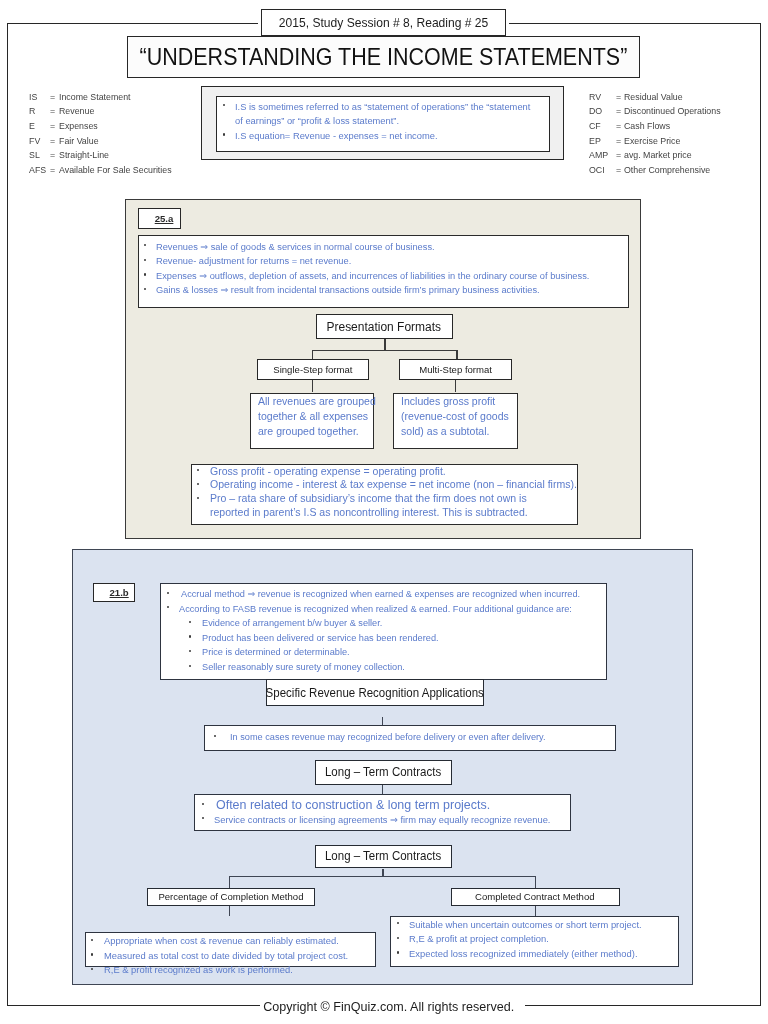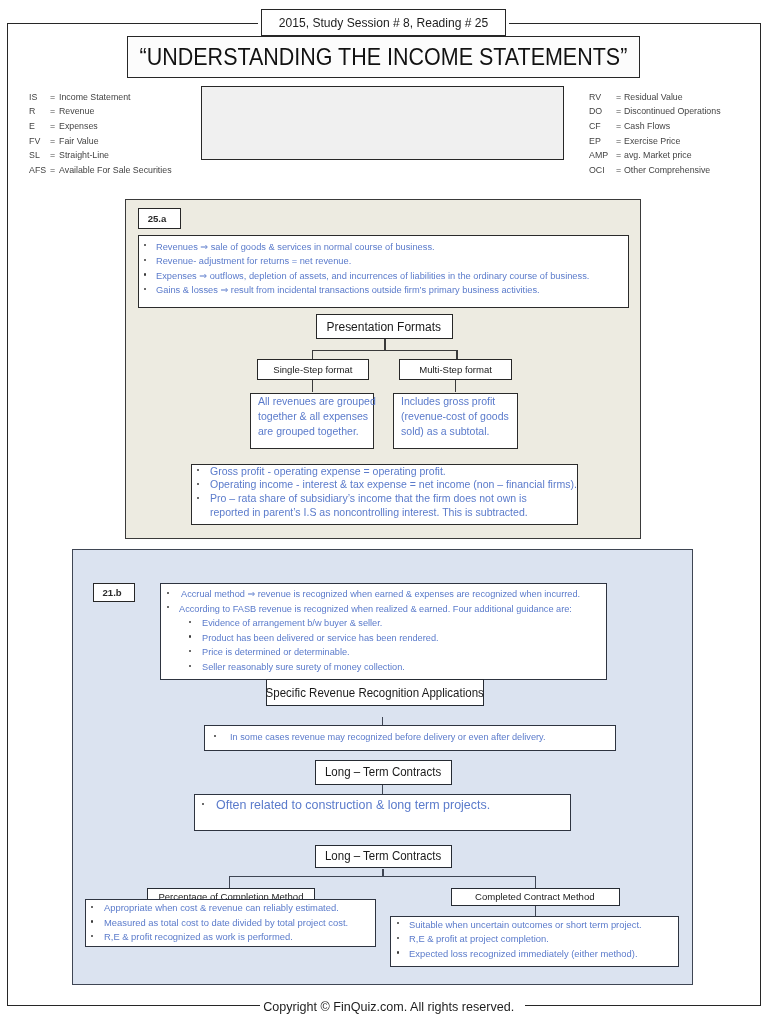--- a/index.html
+++ b/index.html
@@ -32,22 +32,22 @@
 .legend-right .lg-eq{left:26.5px;}
 .legend-right .lg-txt{left:34.5px;}
 
 
 .intro-outer{left:200.5px;top:85.5px;width:363px;height:74.5px;border:1.3px solid #272727;background:#f0f0f0;}
 .intro-inner{left:215.5px;top:95.5px;width:334.5px;height:56px;border:1.3px solid #272727;background:#fff;}
 
 
 .sect-a{left:124.5px;top:198.5px;width:516px;height:340px;border:1.4px solid #3a3a3a;background:#EDEBE1;}
 .sect-b{left:72px;top:549px;width:620.5px;height:436px;border:1.6px solid #3f4654;background:#DBE3F0;}
-.tag{border:1.3px solid #272727;background:#fff;display:flex;align-items:center;justify-content:flex-start;padding-left:9px;
-  font-size:9.6px;color:#2a2a2a;font-weight:600;}
+.tag{border:1.3px solid #272727;background:#fff;display:flex;align-items:center;justify-content:flex-start;padding-left:16px;
+  font-size:9.6px;color:#2a2a2a;font-weight:600;text-decoration:underline;}
 
 
 .wbox{border:1.2px solid #2b2b2b;background:#fff;}
 .sect-b .wbox{border-color:#2e3440;}
 .sect-b .nodebox{border-color:#262b33;}
 .nodebox{border:1.4px solid #272727;background:#fff;display:flex;align-items:center;justify-content:center;}
 .nodebox span{font-size:11.9px;color:#1a1a1a;white-space:nowrap;display:inline-block;transform:scaleX(.968);}
 .smallnode span{font-size:9.9px;}
 
 
@@ -110,21 +110,21 @@
 .b3-list .bitem:nth-child(2){font-size:9.75px;}
 .b-node3{left:241.5px;top:294.5px;width:137.5px;height:23.5px;}
 .b-c-v3{left:309.3px;top:318.5px;width:1.3px;height:8.5px;}
 .b-c-h{left:156.2px;top:326.2px;width:306.5px;height:1.3px;}
 .b-c-v4l{left:156.2px;top:326.2px;width:1.3px;height:11.5px;}
 .b-c-v4r{left:461.5px;top:326.2px;width:1.3px;height:11.5px;}
 .b-child-l{left:73.5px;top:337.5px;width:168px;height:18.5px;}
 .b-child-r{left:377.5px;top:337.5px;width:169.5px;height:18.5px;}
 .b-c-v5l{left:156.2px;top:356px;width:1.2px;height:9.5px;}
 .b-c-v5r{left:461.5px;top:356px;width:1.2px;height:9.5px;}
-.b-desc-l{left:11.5px;top:349px;width:291.5px;height:48px;}
+.b-desc-l{left:11.5px;top:382px;width:291.5px;height:35px;}
 .b-desc-r{left:317px;top:365.5px;width:289px;height:51.5px;}
 .bdesc-list{left:7px;top:1.2px;}
 .bdesc-list .bitem{font-size:9.8px;}
 
 
 .footer-txt{left:5px;top:996.5px;width:768px;text-align:center;}
 .footer-txt span{font-size:12.9px;color:#1d1d1d;display:inline-block;transform:scaleX(.975);}
 .fmask{left:260px;top:997px;width:265px;height:17px;background:#fff;}
 </style>
 </head>
@@ -197,20 +197,26 @@
         <span class="lg-eq">=</span>
         <span class="lg-txt">avg. Market price</span>
       </div>
     <div class="legend-row">
         <span class="lg-abbr">OCI</span>
         <span class="lg-eq">=</span>
         <span class="lg-txt">Other Comprehensive</span>
       </div>
   </div>
   <div class="abs intro-outer"></div>
+  <div class="abs intro-inner">
+    <div class="blist intro-blist">
+      <div class="bitem wrap"><span>I.S is sometimes referred to as “statement of operations” the “statement of earnings” or “profit &amp; loss statement”.</span></div>
+      <div class="bitem wrap"><span>I.S equation= Revenue - expenses = net income.</span></div>
+    </div>
+  </div>
   <div class="abs sect-a">
     <div class="abs tag tag-a">
         <span>25.a</span>
       </div>
     <div class="abs wbox abox1">
       <div class="blist a1-list">
         <div class="bitem"><span>Revenues ⇒ sale of goods &amp; services in normal course of business.</span></div>
         <div class="bitem"><span>Revenue- adjustment for returns = net revenue.</span></div>
         <div class="bitem"><span>Expenses ⇒ outflows, depletion of assets, and incurrences of liabilities in the ordinary course of business.</span></div>
         <div class="bitem"><span>Gains &amp; losses ⇒ result from incidental transactions outside firm’s primary business activities.</span></div>
@@ -276,20 +282,21 @@
         <div class="bitem indent"><span>In some cases revenue may recognized before delivery or even after delivery.</span></div>
       </div>
     </div>
     <div class="abs nodebox b-node2">
         <span>Long – Term Contracts</span>
       </div>
     <div class="connb b-c-v2"></div>
     <div class="abs wbox bbox3">
       <div class="blist b3-list">
         <div class="bitem indent"><span>Often related to construction &amp; long term projects.</span></div>
+        <div class="bitem"><span>Service contracts or licensing agreements ⇒ firm may equally recognize revenue.</span></div>
       </div>
     </div>
     <div class="abs nodebox b-node3">
         <span>Long – Term Contracts</span>
       </div>
     <div class="connb b-c-v3"></div>
     <div class="connb b-c-h"></div>
     <div class="connb b-c-v4l"></div>
     <div class="connb b-c-v4r"></div>
     <div class="abs nodebox smallnode b-child-l">

